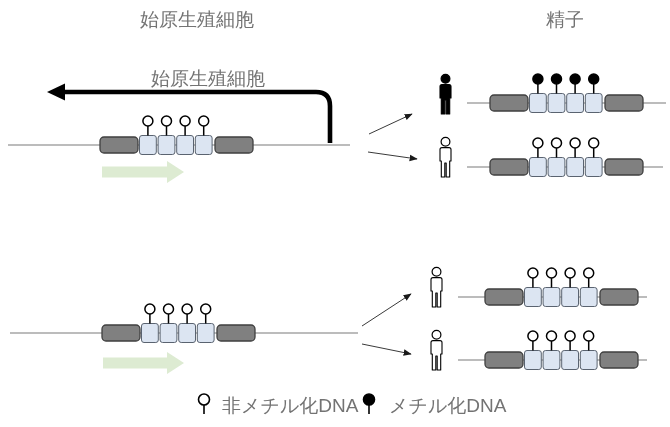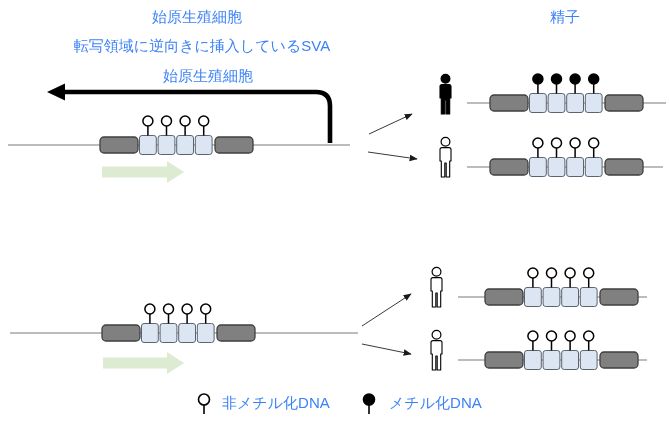--- a/index.html
+++ b/index.html
@@ -1,19 +1,19 @@
 <!DOCTYPE html>
 <html><head>
 <meta charset="utf-8">
 <style>
   html,body{margin:0;padding:0;background:#ffffff;}
   #canvas{position:relative;width:670px;height:427px;background:#ffffff;overflow:hidden;
           font-family:"Liberation Sans",sans-serif;}
   #art{position:absolute;left:0;top:0;}
-  .lbl{position:absolute;font-size:15px;line-height:1.25;color:#3b82f6;white-space:nowrap;}
+  .lbl{position:absolute;font-size:19px;line-height:1.25;color:#737373;white-space:nowrap;}
   .c{text-align:center;}
 </style>
 </head>
 <body>
 
 <div id="canvas">
 
   <svg id="art" width="670" height="427" viewBox="0 0 670 427">
     <defs>
       <marker id="ah" viewBox="0 0 10 10" refX="8.2" refY="5" markerWidth="9" markerHeight="9" orient="auto">
@@ -164,21 +164,20 @@
         <line x1="204" y1="414" x2="204" y2="404" stroke="#000000" stroke-width="1.6"></line>
         <circle cx="204" cy="399.5" r="5.5" fill="#ffffff" stroke="#000000" stroke-width="1.6"></circle>
         <line x1="369" y1="414" x2="369" y2="404" stroke="#000000" stroke-width="1.6"></line>
         <circle cx="369" cy="399.5" r="5.5" fill="#000000" stroke="#000000" stroke-width="1.6"></circle>
       </g>
     </svg>
 
   <div class="lbl c" style="left:47px;top:8px;width:300px">始原生殖細胞</div>
   <div class="lbl c" style="left:415px;top:8px;width:300px">精子</div>
 
-  <div class="lbl c" style="left:52px;top:37px;width:300px">転写領域に逆向きに挿入しているSVA</div>
   <div class="lbl c" style="left:58px;top:67px;width:300px">始原生殖細胞</div>
 
 
 
   <div class="lbl" style="left:389px;top:394px">メチル化DNA</div>
   <div class="lbl" style="left:222px;top:394px">非メチル化DNA</div>
 
 </div>
 
 </body></html>

